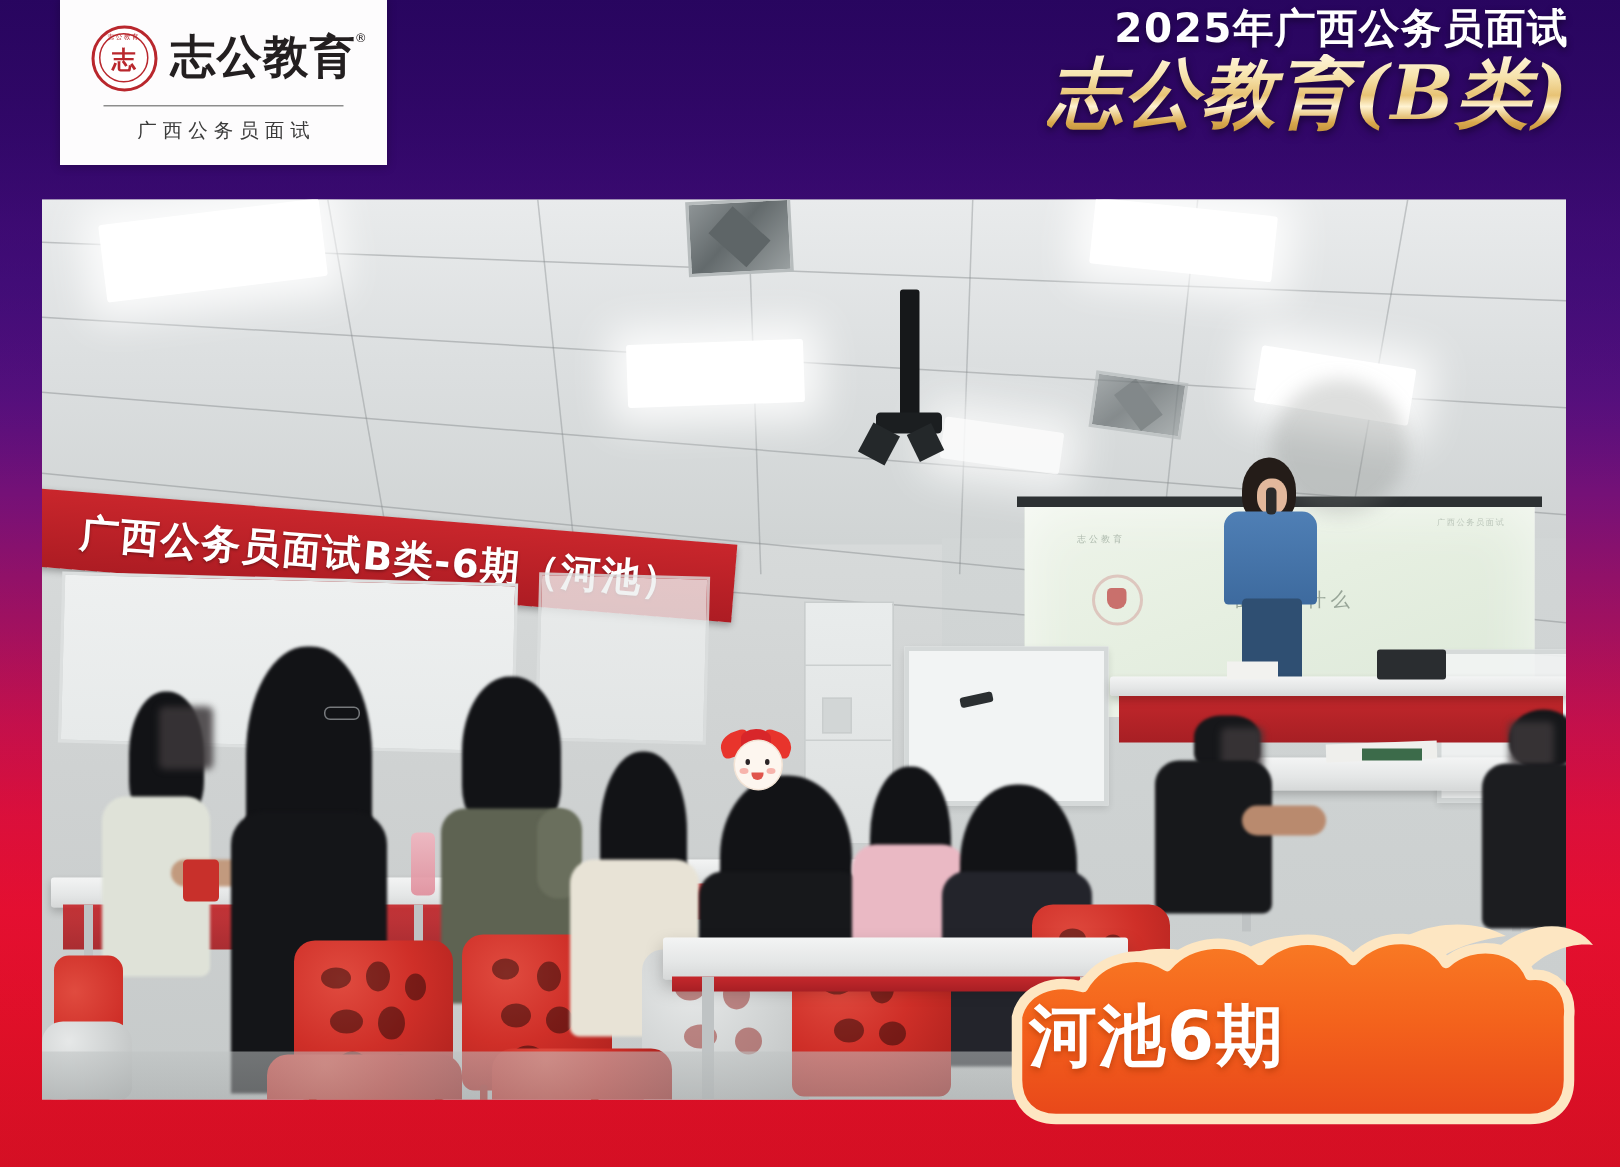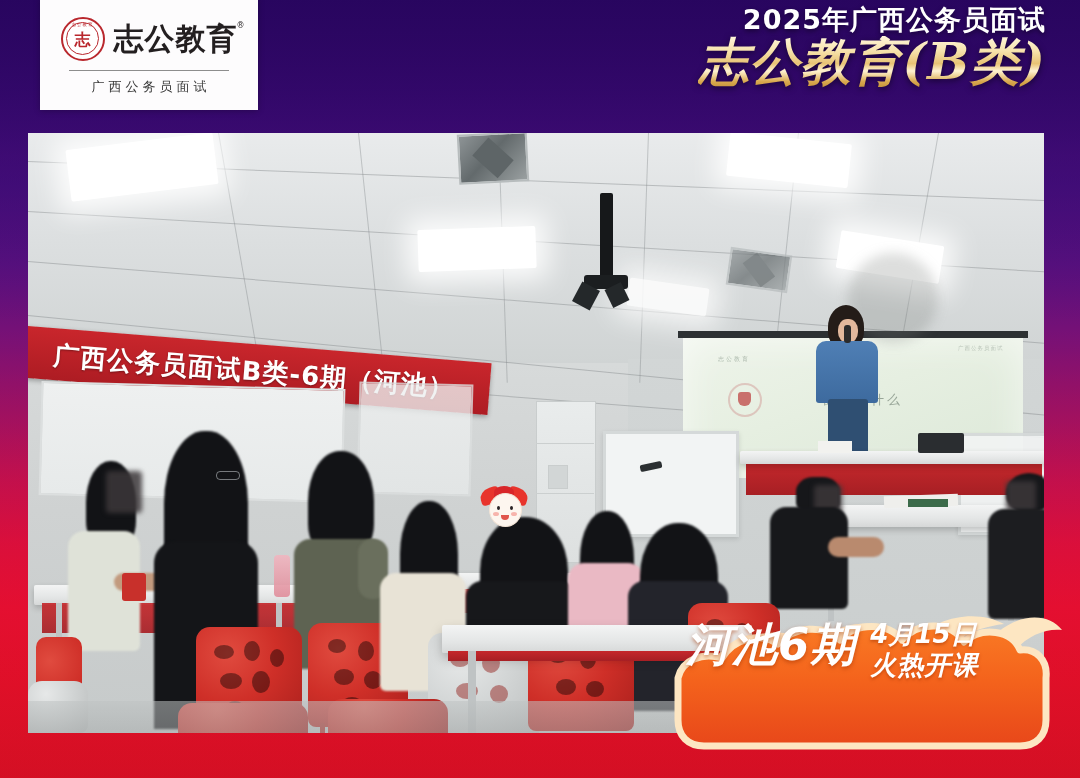--- a/index.html
+++ b/index.html
@@ -190,22 +190,22 @@
   .pres-pants{background:#2f4f72;border-radius:3px;}
   .pres-hair{background:#241c18;border-radius:50% 50% 40% 40%;}
   .pres-face{background:#e2b89c;border-radius:46%;}
   .shadow{background:rgba(120,125,120,.25);filter:blur(6px);border-radius:50%;}
 
   
   .badge-wrap{position:absolute;left:648px;top:608px;width:420px;height:150px;}
   .badge-svg{position:absolute;left:0;top:0;}
   .badge-text{
     position:absolute;left:0;top:0;width:420px;height:150px;
-    display:flex;align-items:flex-start;justify-content:flex-start;
-    padding-left:38px;box-sizing:border-box;gap:14px;font-style:italic;
+    display:flex;align-items:center;justify-content:flex-start;
+    padding-left:38px;box-sizing:border-box;gap:14px;
   }
   .badge-main{
     font-size:45px;font-weight:800;color:#fff;letter-spacing:1px;line-height:1;
     font-family:"DejaVu Sans","Liberation Sans",sans-serif;
     text-shadow:0 2px 4px rgba(160,50,0,.55);margin-top:14px;white-space:nowrap;
   }
   .badge-side{margin-top:12px;display:flex;flex-direction:column;gap:2px;}
   .badge-date,.badge-open{
     font-size:26px;font-weight:800;color:#fff;line-height:1.12;
     font-family:"DejaVu Sans","Liberation Sans",sans-serif;
@@ -451,19 +451,15 @@
                C 334 18 364 22 372 42
                C 388 40 400 52 398 70
                L 398 112
                C 398 128 388 138 372 138
                L 56 138
                C 40 138 30 128 30 112
                Z" fill="url(#flameFill)" stroke="#fde6c2" stroke-width="7" stroke-linejoin="round"></path>
     </svg>
     <div class="badge-text">
       <div class="badge-main">河池6期</div>
-      <div class="badge-side">
-        <div class="badge-date">4月15日</div>
-        <div class="badge-open">火热开课</div>
-      </div>
     </div>
   </div>
 </div>
 
 </body></html>

